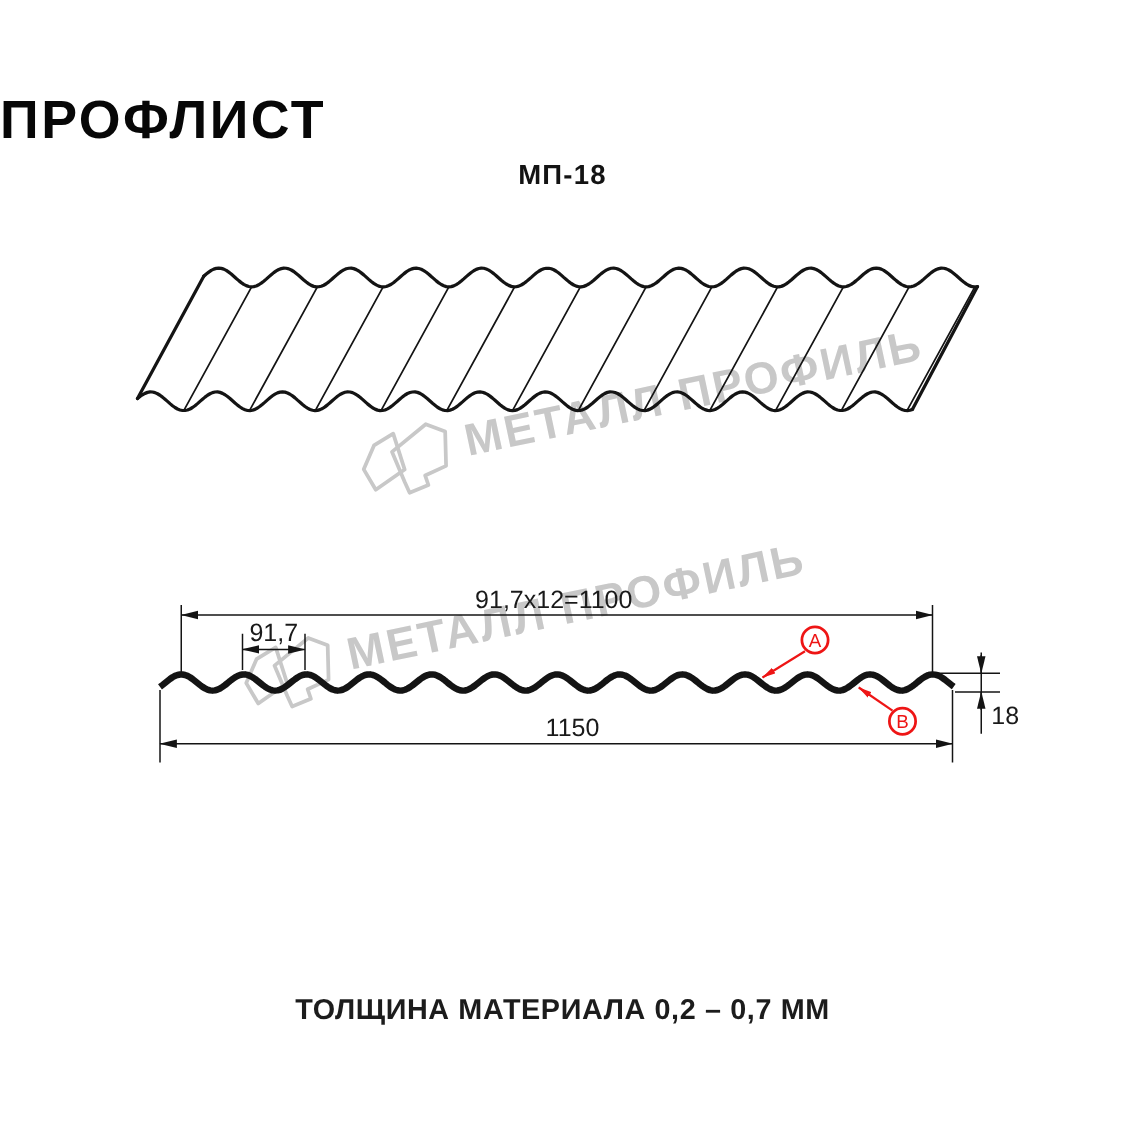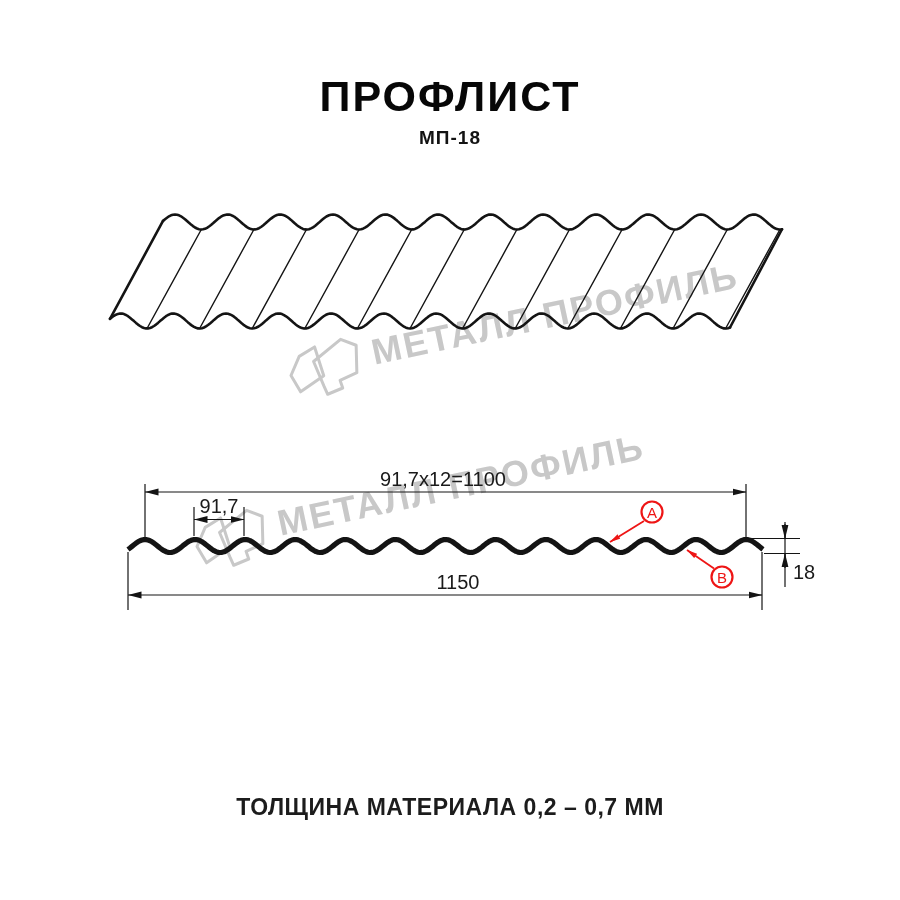--- a/index.html
+++ b/index.html
@@ -8,26 +8,26 @@
     --wm:#c8c8c8;
     --bg:#ffffff;
   }
   *{margin:0;padding:0;box-sizing:border-box;}
   html,body{background:#fff;}
   .stage{
     position:relative;width:900px;height:900px;background:var(--bg);
     overflow:hidden;font-family:"Liberation Sans",sans-serif;color:var(--ink);
   }
   .page-title{
-    position:absolute;top:72px;left:0;width:100%;text-align:center;
+    position:absolute;top:72px;left:0;width:100%;
     font-size:43px;font-weight:800;letter-spacing:2px;color:#070707;
   }
   .page-subtitle{
     position:absolute;top:127px;left:0;width:100%;text-align:center;
-    font-size:19px;font-weight:600;letter-spacing:1px;color:#131313;
+    font-size:22px;font-weight:600;letter-spacing:1px;color:#131313;
   }
   .footer-note{
     position:absolute;top:794px;left:0;width:100%;text-align:center;
     font-size:23px;font-weight:600;letter-spacing:.5px;color:#1c1c1c;
   }
   .watermark{
     position:absolute;display:flex;align-items:center;gap:12px;
     transform-origin:0 50%;transform:rotate(-12deg);
     color:var(--wm);font-weight:bold;font-size:36px;letter-spacing:2px;
     white-space:nowrap;user-select:none;z-index:1;

